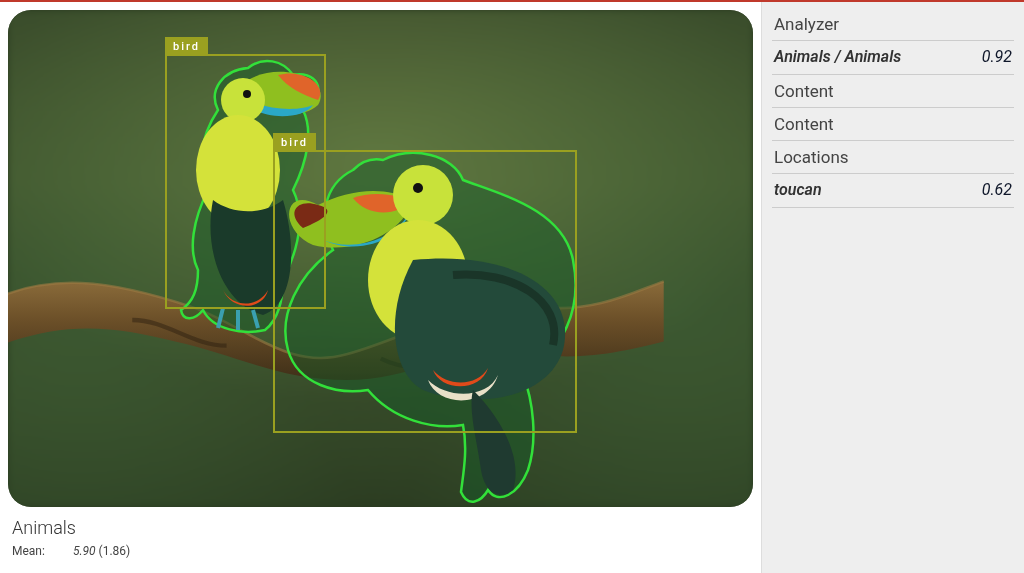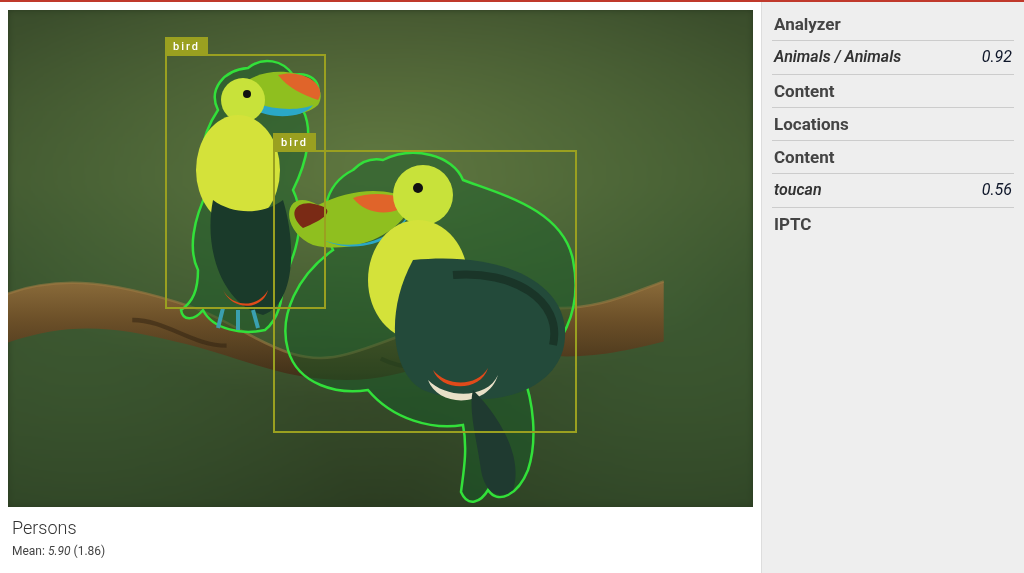--- a/index.html
+++ b/index.html
@@ -22,20 +22,21 @@
       display: flex;
       flex-direction: column;
       padding: 8px;
     }
     .image-viewer {
       position: relative;
       width: 745px;
       height: 497px;
       background: #2a3a20;
       overflow: hidden;
+      border-radius: 23px;
     }
     
     .scene {
       position: absolute;
       inset: 0;
       background:
         radial-gradient(ellipse 600px 350px at 50% 30%, rgba(120,150,80,0.5), transparent 70%),
         radial-gradient(ellipse 500px 500px at 10% 60%, rgba(60,90,50,0.9), transparent 75%),
         radial-gradient(ellipse 500px 500px at 90% 60%, rgba(60,90,50,0.9), transparent 75%),
         linear-gradient(180deg, #3a4a2a 0%, #4a5a30 35%, #3a4a28 60%, #2a3a20 100%);
@@ -77,36 +78,36 @@
       font-weight: 300;
       font-size: 18px;
       color: #333;
       margin-bottom: 6px;
     }
     .quality-line {
       font-size: 12px;
       color: #444;
     }
     .quality-line .mean-label { }
-    .quality-line .mean-val { font-style: italic; }
+    .quality-line .mean-val { font-style: italic; margin-left: 25px; }
     .quality-line .mean-std { }
     
     .sidebar {
       width: 266px;
       background: #eee;
       border-left: 1px solid #ddd;
       padding: 6px 10px;
       font-size: 13px;
       color: #333;
     }
     .section {
       border-bottom: 1px solid #ccc;
     }
     .section-header {
-      font-weight: 700;
+      font-weight: 400;
       font-size: 17px;
       color: #444;
       padding: 6px 2px;
     }
     .section-row {
       display: flex;
       justify-content: space-between;
       align-items: center;
       padding: 6px 2px 8px 2px;
       font-size: 16px;
@@ -194,21 +195,21 @@
       <div class="bbox" style="left:157px; top:44px; width:161px; height:255px;">
         <div class="bbox-label">bird</div>
       </div>
 
       <div class="bbox" style="left:265px; top:140px; width:304px; height:283px;">
         <div class="bbox-label">bird</div>
       </div>
     </div>
 
     <div class="quality">
-      <h3>Persons</h3>
+      <h3>Animals</h3>
       <div class="quality-line">
         <span class="mean-label">Mean:</span>
         <span class="mean-val">5.90</span>
         <span class="mean-std">(1.86)</span>
       </div>
     </div>
   </div>
 
   <div class="sidebar">
     <div class="section">
@@ -217,28 +218,25 @@
     <div class="section-row">
       <span class="row-label">Animals / Animals</span>
       <span class="row-score">0.92</span>
     </div>
 
     <div class="section">
       <div class="section-header">Content</div>
     </div>
 
     <div class="section">
+      <div class="section-header">Content</div>
+    </div>
+
+    <div class="section">
       <div class="section-header">Locations</div>
-    </div>
-
-    <div class="section">
-      <div class="section-header">Content</div>
     </div>
     <div class="section-row">
       <span class="row-label">toucan</span>
-      <span class="row-score">0.56</span>
-    </div>
-
-    <div class="section">
-      <div class="section-header">IPTC</div>
-    </div>
+      <span class="row-score">0.62</span>
+    </div>
+
   </div>
 </div>
 
 </body></html>

